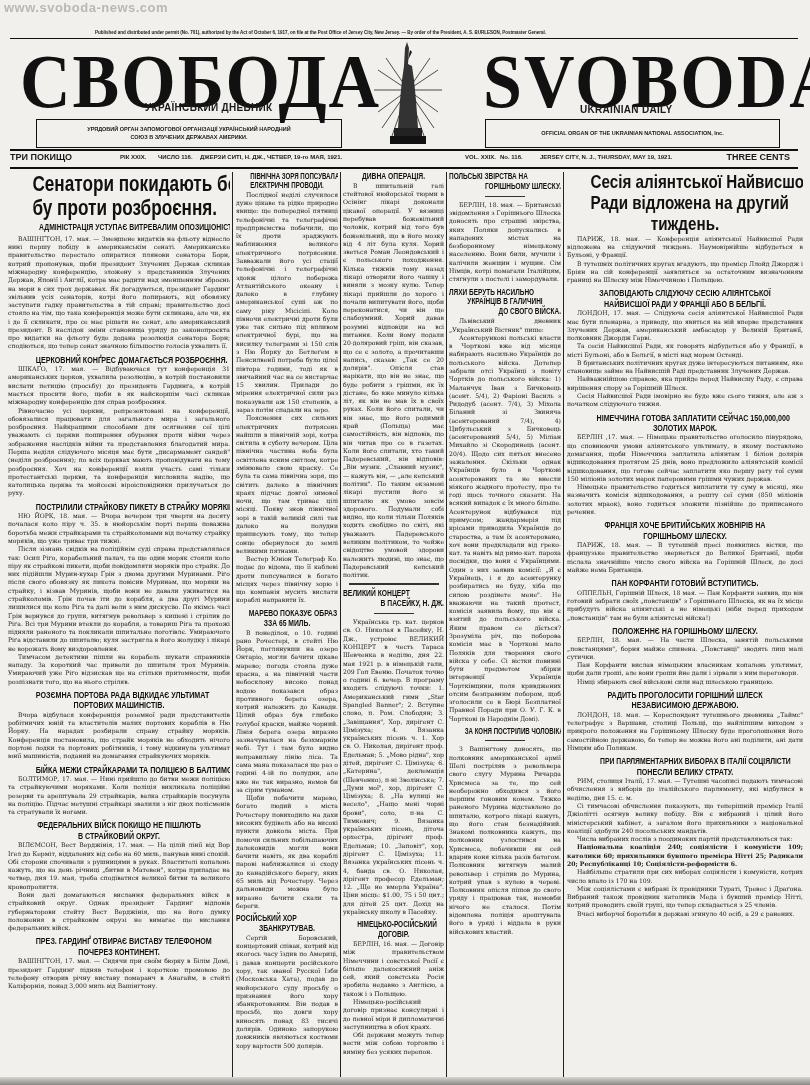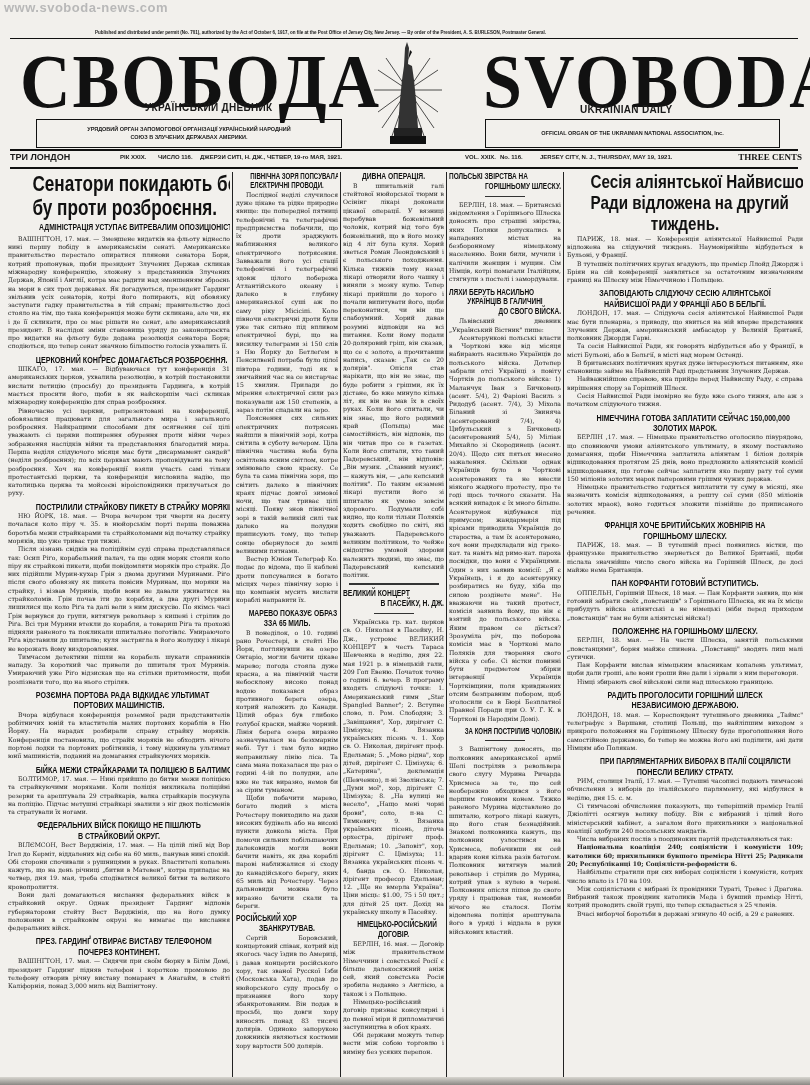--- a/index.html
+++ b/index.html
@@ -73,28 +73,28 @@
 
   <div class="box box-cyr">
     <span style="max-width:210px;">УРЯДОВИЙ ОРГАН ЗАПОМОГОВОЇ ОРГАНІЗАЦІЇ УКРАЇНСЬКИЙ НАРОДНИЙ СОЮЗ В ЗЛУЧЕНИХ ДЕРЖАВАХ АМЕРИКИ.</span>
   </div>
   <div class="box box-lat">
     <span>OFFICIAL ORGAN OF THE UKRAINIAN NATIONAL ASSOCIATION, Inc.</span>
   </div>
 
   <div class="rule" style="top:149px;height:2px;"></div>
   <div class="dateline">
-    <span class="dl-price" style="left:0;">ТРИ ЛОНДОН</span>
+    <span class="dl-price" style="left:0;">ТРИ ПОКИЩО</span>
     <span style="left:110px;">РІК XXIX.</span>
     <span style="left:148px;">ЧИСЛО 116.</span>
     <span style="left:190px;">ДЖЕРЗИ СИТІ, Н. ДЖ., ЧЕТВЕР, 19-го МАЯ, 1921.</span>
     <span style="left:455px;">VOL. XXIX.</span>
     <span style="left:490px;">No. 116.</span>
     <span style="left:530px;">JERSEY CITY, N. J., THURSDAY, MAY 19, 1921.</span>
-    <span class="dl-price" style="right:0;font-family:Liberation Serif, serif;">THREE CENTS</span>
+    <span class="dl-price" style="right:12px;">THREE CENTS</span>
   </div>
   <div class="rule" style="top:167px;height:2px;"></div>
 
   <div class="vr" style="left:232px;"></div>
   <div class="vr" style="left:340px;"></div>
   <div class="vr" style="left:446px;"></div>
   <div class="vr" style="left:563px;"></div>
 
   <div class="col" style="left:8px;width:222px;">
     <article>

